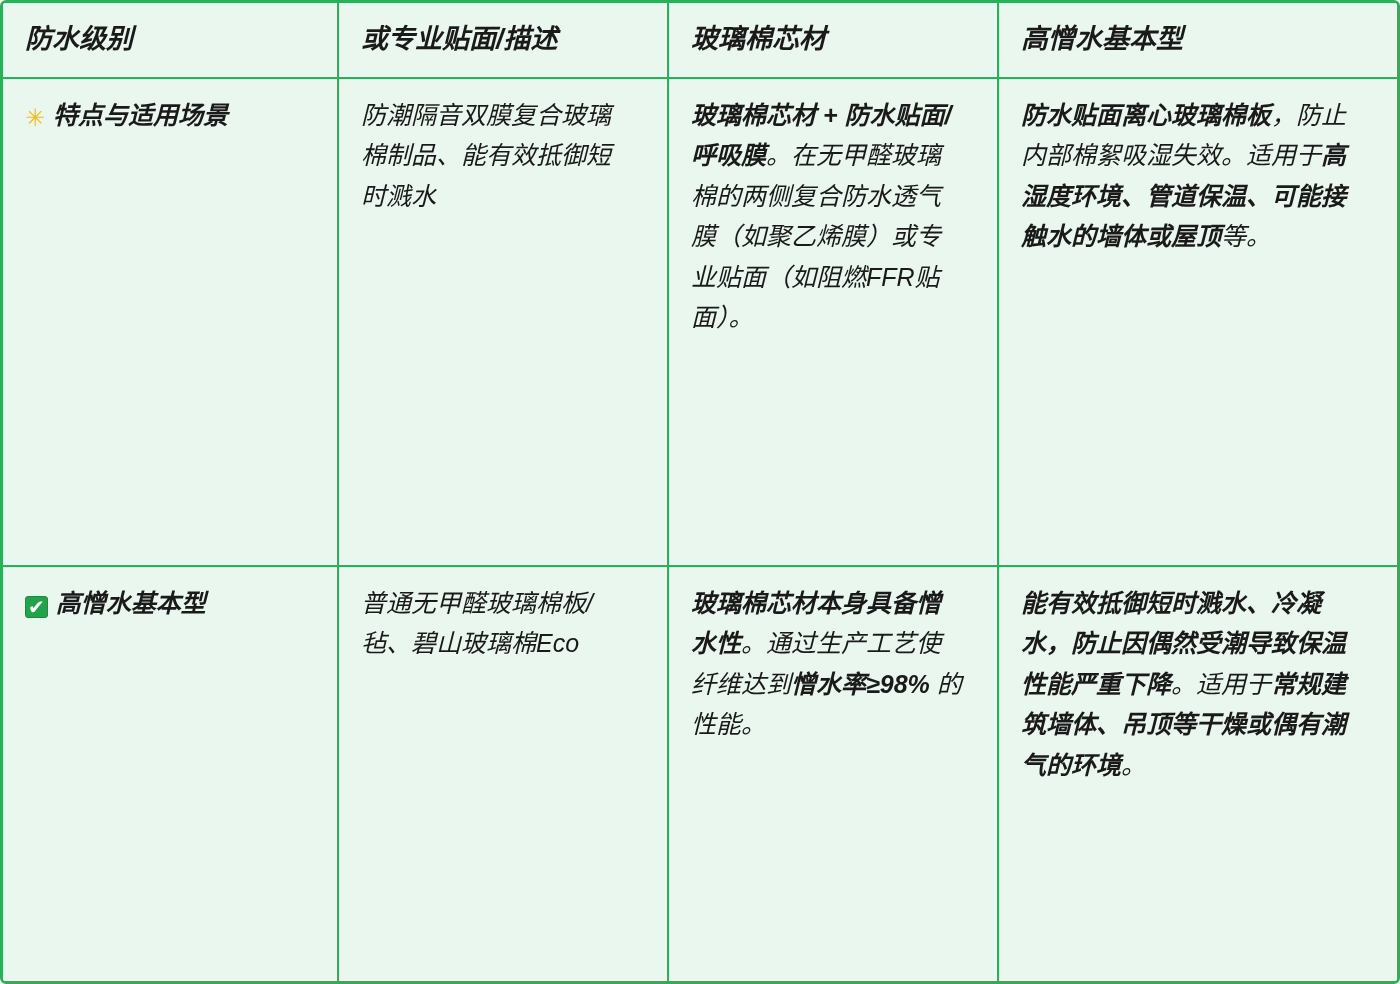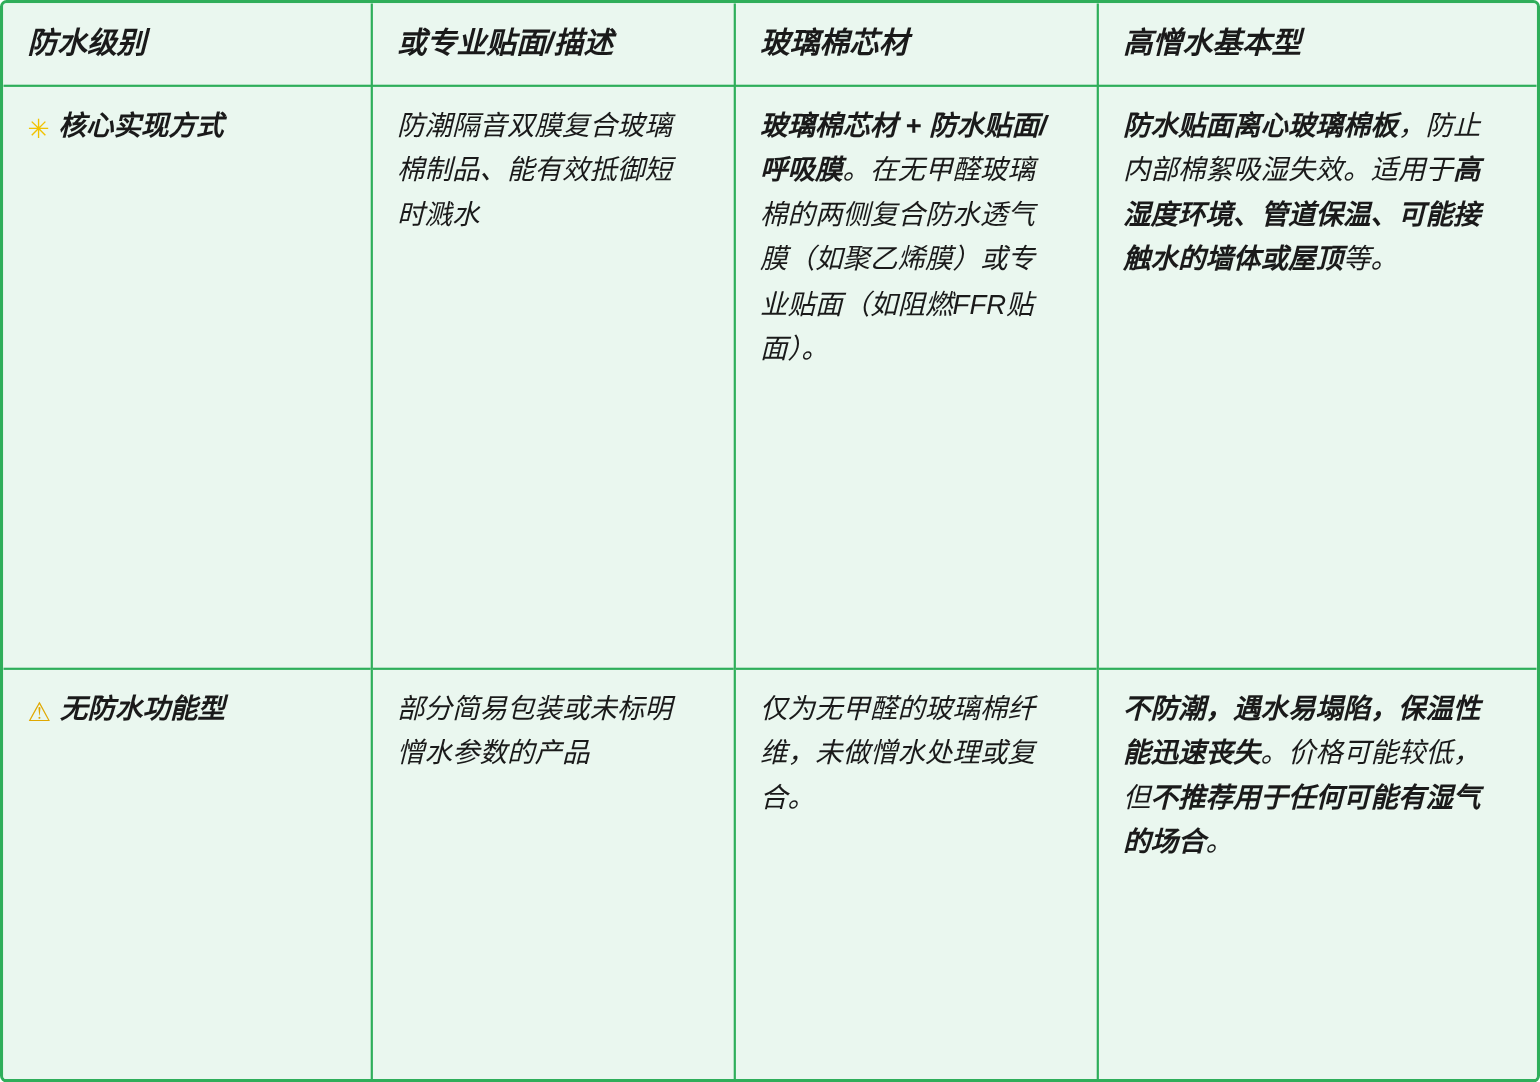--- a/index.html
+++ b/index.html
@@ -110,37 +110,37 @@
       <tr>
         <th>防水级别</th>
         <th>或专业贴面/描述</th>
         <th>玻璃棉芯材</th>
         <th>高憎水基本型</th>
       </tr>
     </thead>
     <tbody>
       <tr>
         <td class="level-cell">
-          <span class="level-icon icon-sparkle">✳</span><span>核心实现方式</span>
+          <span class="level-icon icon-sparkle">✳</span><span>特点与适用场景</span>
         </td>
         <td class="desc-cell">防潮隔音双膜复合玻璃棉制品、能有效抵御短时溅水</td>
         <td>
             <span class="cell-text"><b>玻璃棉芯材 + 防水贴面/呼吸膜</b>。在无甲醛玻璃棉的两侧复合防水透气膜（如聚乙烯膜）或专业贴面（如阻燃FFR贴面）。</span>
           </td>
         <td>
             <span class="cell-text"><b>防水贴面离心玻璃棉板</b>，防止内部棉絮吸湿失效。适用于<b>高湿度环境、管道保温、可能接触水的墙体或屋顶</b>等。</span>
           </td>
       </tr>
       <tr>
         <td class="level-cell">
-          <span class="level-icon icon-warn">⚠</span><span>无防水功能型</span>
+          <span class="level-icon icon-check">✔</span><span>高憎水基本型</span>
         </td>
-        <td class="desc-cell">部分简易包装或未标明憎水参数的产品</td>
+        <td class="desc-cell">普通无甲醛玻璃棉板/毡、碧山玻璃棉Eco</td>
         <td>
-            <span class="cell-text">仅为无甲醛的玻璃棉纤维，未做憎水处理或复合。</span>
+            <span class="cell-text"><b>玻璃棉芯材本身具备憎水性</b>。通过生产工艺使纤维达到<b>憎水率≥98%</b> 的性能。</span>
           </td>
         <td>
-            <span class="cell-text"><b>不防潮，遇水易塌陷，保温性能迅速丧失</b>。价格可能较低，但<b>不推荐用于任何可能有湿气的场合</b>。</span>
+            <span class="cell-text"><b>能有效抵御短时溅水、冷凝水，防止因偶然受潮导致保温性能严重下降</b>。适用于<b>常规建筑墙体、吊顶等干燥或偶有潮气的环境</b>。</span>
           </td>
       </tr>
     </tbody>
   </table>
 </div>
 
 </body></html>

